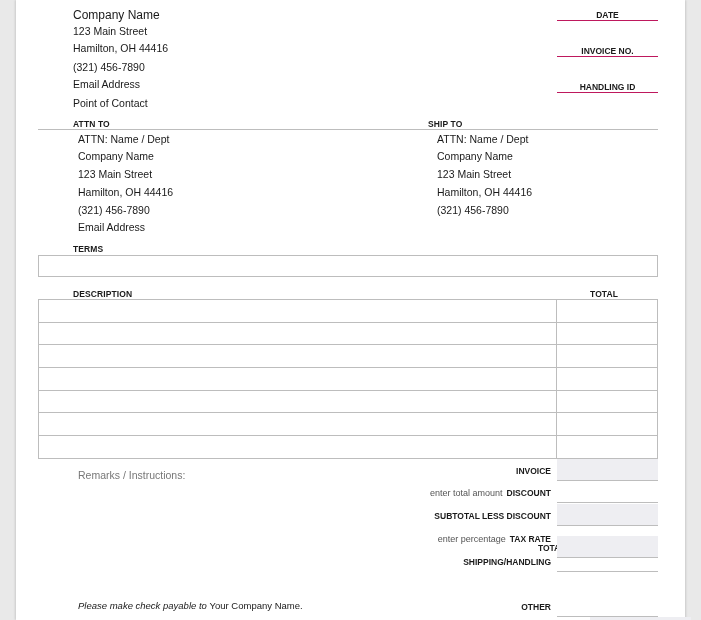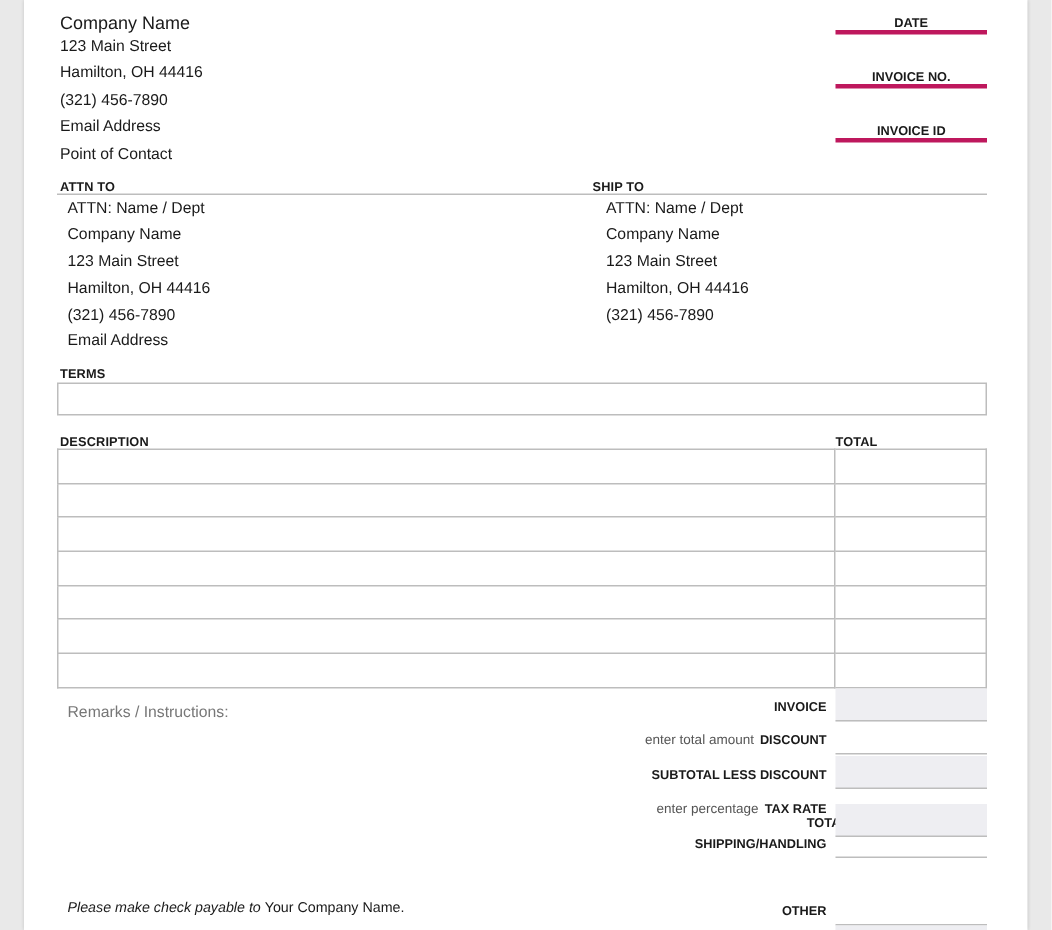--- a/index.html
+++ b/index.html
@@ -8,27 +8,27 @@
     background:#e9e9e9;
     font-family:"Liberation Sans", sans-serif;
     color:#1a1a1a;
     position:relative;
   }
   .page {
     position:absolute; left:16px; top:0; width:669px; height:620px;
     background:#ffffff;
     box-shadow: -1px 0 2px rgba(0,0,0,0.12), 1px 0 2px rgba(0,0,0,0.12);
   }
-  .abs { position:absolute; white-space:nowrap; }
+  .abs { position:absolute; white-space:nowrap;margin-left:33px; }
   .t10 { font-size:10.5px; }
   .company-name { font-size:12px; }
   .lbl { font-size:8.5px; font-weight:bold; letter-spacing:0.1px; }
   .hdr-field {
     position:absolute; left:557px; width:101px; height:9px;
-    border-bottom:3px solid #be185d; text-align:center;
+    border-bottom:1px solid #be185d; text-align:center;
     font-size:8.5px; font-weight:bold; line-height:9px;
   }
   .section-rule { position:absolute; height:0; border-top:1px solid #bdbdbd; }
   .box { position:absolute; border:1px solid #bdbdbd; box-sizing:border-box; background:#fff; }
   .tbl { position:absolute; left:38px; top:299px; width:620px; border-collapse:collapse; }
   .tbl td { border:1px solid #bdbdbd; height:21.7px; padding:0; }
   .tbl td.desc { width:517px; }
   .sum-row { position:absolute; left:0; width:701px; height:22px; }
   .sum-label {
     position:absolute; right:150px; top:7px; font-size:8.5px; font-weight:bold; text-align:right; white-space:nowrap;
@@ -55,21 +55,21 @@
 <div class="abs t10" style="left:40px;top:78px;">Email Address</div>
 <div class="abs t10" style="left:40px;top:97px;">Point of Contact</div>
 
 <div class="hdr-field" style="top:11px;">
   <span>DATE</span>
 </div>
 <div class="hdr-field" style="top:47px;">
   <span>INVOICE NO.</span>
 </div>
 <div class="hdr-field" style="top:83px;">
-  <span>INVOICE ID</span>
+  <span>HANDLING ID</span>
 </div>
 
 <div class="abs lbl" style="left:40px;top:119px;">ATTN TO</div>
 <div class="abs lbl" style="left:395px;top:119px;">SHIP TO</div>
 <div class="section-rule" style="left:38px;top:129px;width:620px;"></div>
 
 <div class="abs t10" style="left:45px;top:133px;">ATTN: Name / Dept</div>
 <div class="abs t10" style="left:45px;top:150px;">Company Name</div>
 <div class="abs t10" style="left:45px;top:168px;">123 Main Street</div>
 <div class="abs t10" style="left:45px;top:186px;">Hamilton, OH 44416</div>

